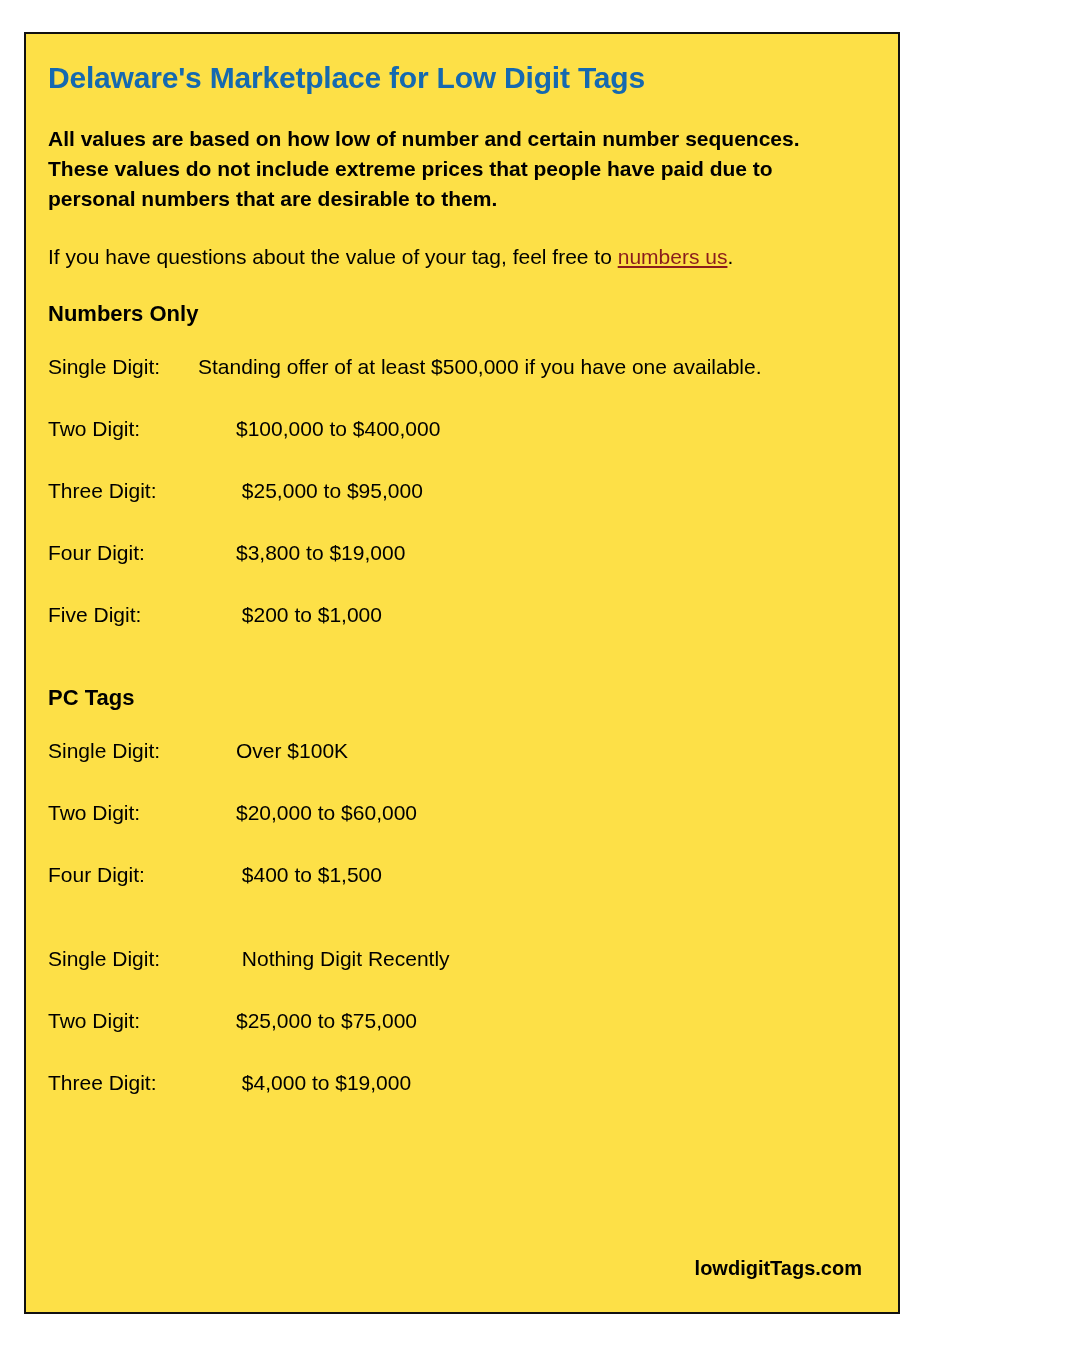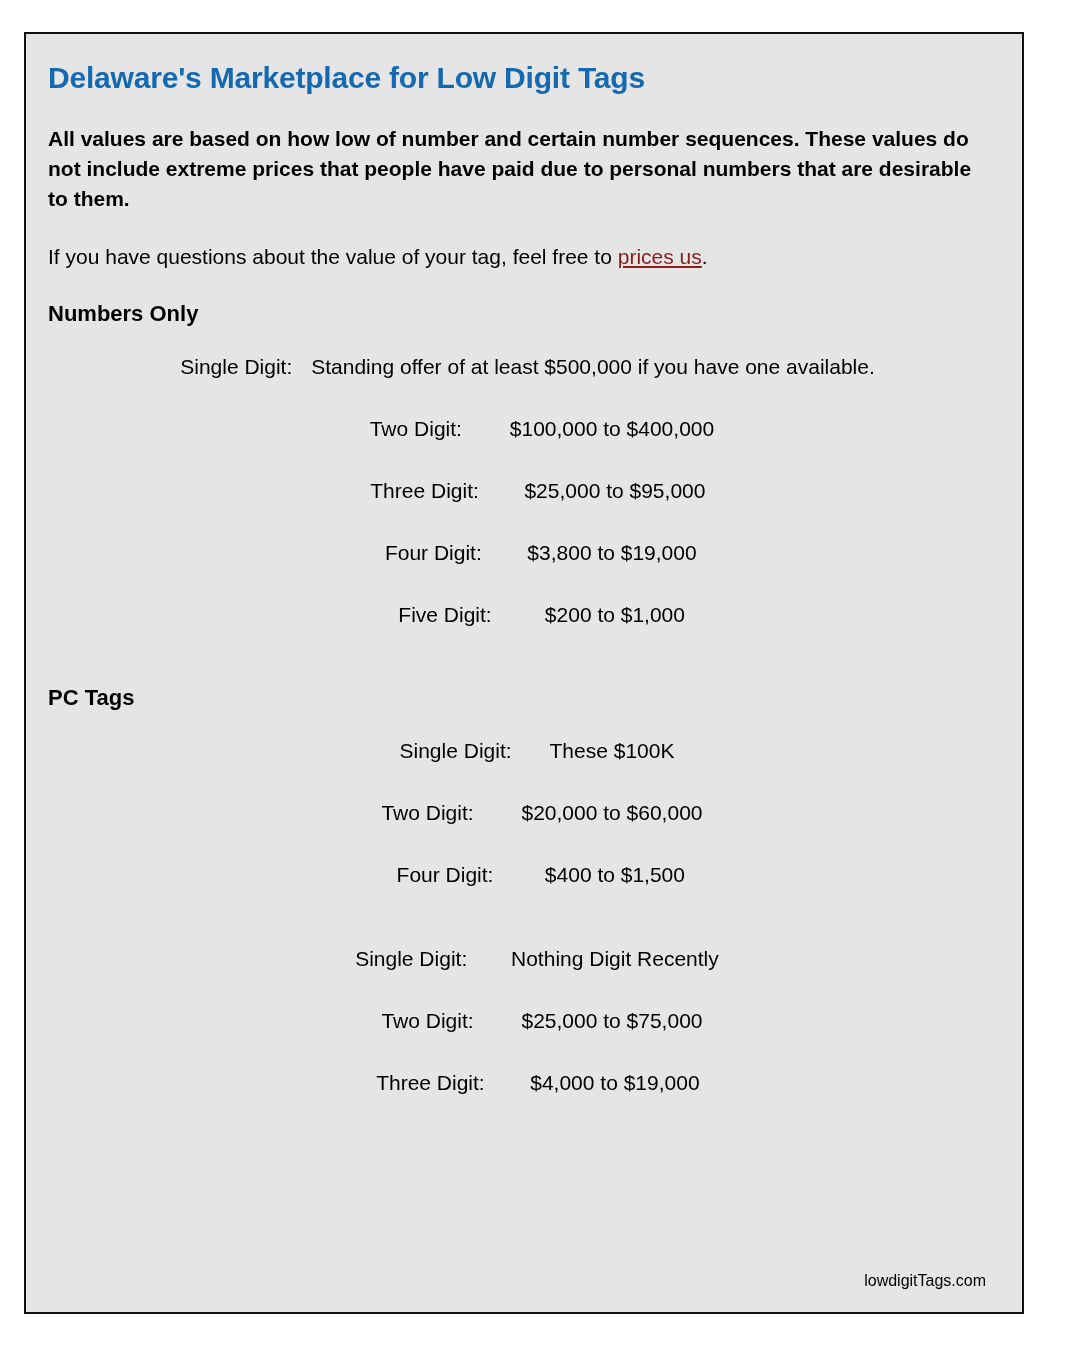--- a/index.html
+++ b/index.html
@@ -11,25 +11,25 @@
     width: 1072px;
     height: 1364px;
     font-family: "Liberation Sans", sans-serif;
     color: #000000;
     overflow: hidden;
   }
   .page {
     position: absolute;
     left: 24px;
     top: 32px;
-    width: 1000px;
+    width: 876px;
     height: 1282px;
     border: 2px solid #111111;
     box-sizing: border-box;
-    background: #e5e5e5;
+    background: #fde047;
   }
   .inner {
     position: relative;
     padding: 26px 34px 0 22px;
     height: 100%;
     box-sizing: border-box;
   }
   h1.title {
     font-size: 30px;
     line-height: 36px;
@@ -61,63 +61,62 @@
     font-weight: bold;
     margin: 0 0 28px 0;
     color: #000;
   }
   .row {
     font-size: 21px;
     line-height: 26px;
     margin: 0 0 36px 0;
     color: #000;
     white-space: pre;
-    text-align: center;
   }
   .row .lbl {
     display: inline-block;
   }
   .row.single-line {
     white-space: normal;
   }
   .gap {
     height: 22px;
   }
   .footer {
     position: absolute;
     right: 36px;
-    bottom: 22px;
-    font-size: 16px;
-    font-weight: normal;
+    bottom: 32px;
+    font-size: 20px;
+    font-weight: bold;
     color: #000;
   }
 </style>
 </head>
 <body>
 
 <div class="page">
   <div class="inner">
 
     <h1 class="title">Delaware's Marketplace for Low Digit Tags</h1>
 
     <p class="intro">All values are based on how low of number and certain number sequences. These values do not include extreme prices that people have paid due to personal numbers that are desirable to them.</p>
 
-    <p class="question"><span>If you have questions about the value of your tag, feel free to </span><a class="contact" href="#">prices us</a><span>.</span></p>
+    <p class="question"><span>If you have questions about the value of your tag, feel free to </span><a class="contact" href="#">numbers us</a><span>.</span></p>
 
     <h2 class="section">Numbers Only</h2>
     <div class="row single-line"><span class="lbl" style="width:150px">Single Digit:</span><span>Standing offer of at least $500,000 if you have one available.</span></div>
     <div class="row"><span class="lbl" style="width:188px">Two Digit:</span><span>$100,000 to $400,000</span></div>
     <div class="row"><span class="lbl" style="width:188px">Three Digit:</span><span> $25,000 to $95,000</span></div>
     <div class="row"><span class="lbl" style="width:188px">Four Digit:</span><span>$3,800 to $19,000</span></div>
     <div class="row"><span class="lbl" style="width:188px">Five Digit:</span><span> $200 to $1,000</span></div>
 
     <div class="gap"></div>
 
     <h2 class="section">PC Tags</h2>
-    <div class="row"><span class="lbl" style="width:188px">Single Digit:</span><span>These $100K</span></div>
+    <div class="row"><span class="lbl" style="width:188px">Single Digit:</span><span>Over $100K</span></div>
     <div class="row"><span class="lbl" style="width:188px">Two Digit:</span><span>$20,000 to $60,000</span></div>
     <div class="row"><span class="lbl" style="width:188px">Four Digit:</span><span> $400 to $1,500</span></div>
 
     <div class="gap"></div>
 
     <div class="row"><span class="lbl" style="width:188px">Single Digit:</span><span> Nothing Digit Recently</span></div>
     <div class="row"><span class="lbl" style="width:188px">Two Digit:</span><span>$25,000 to $75,000</span></div>
     <div class="row"><span class="lbl" style="width:188px">Three Digit:</span><span> $4,000 to $19,000</span></div>
 
     <div class="footer">lowdigitTags.com</div>

